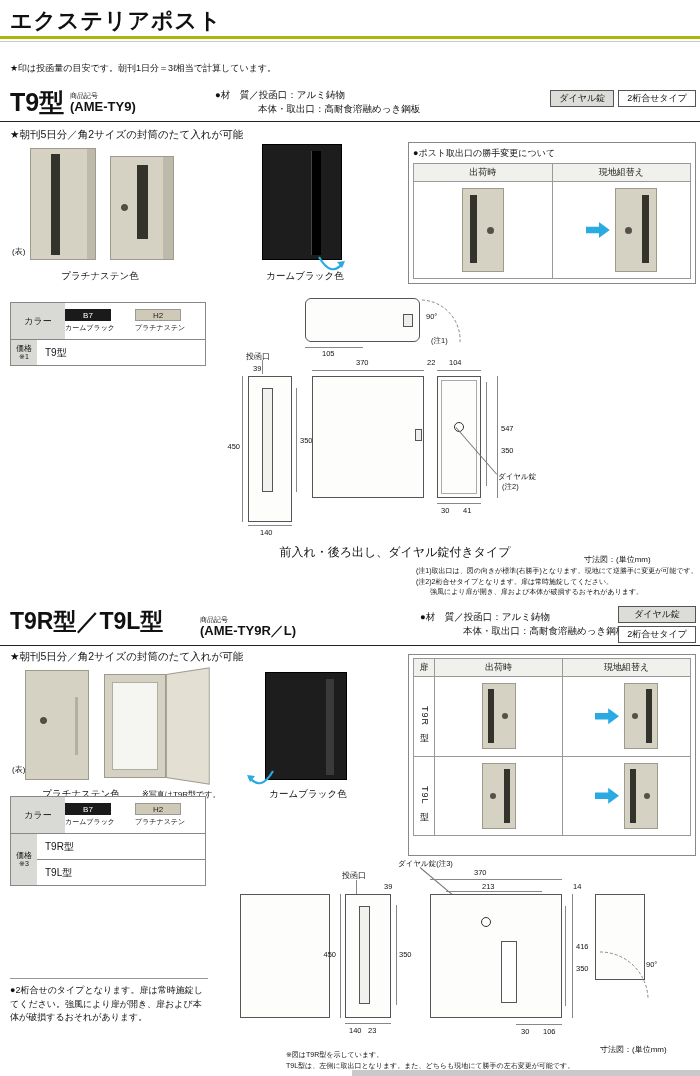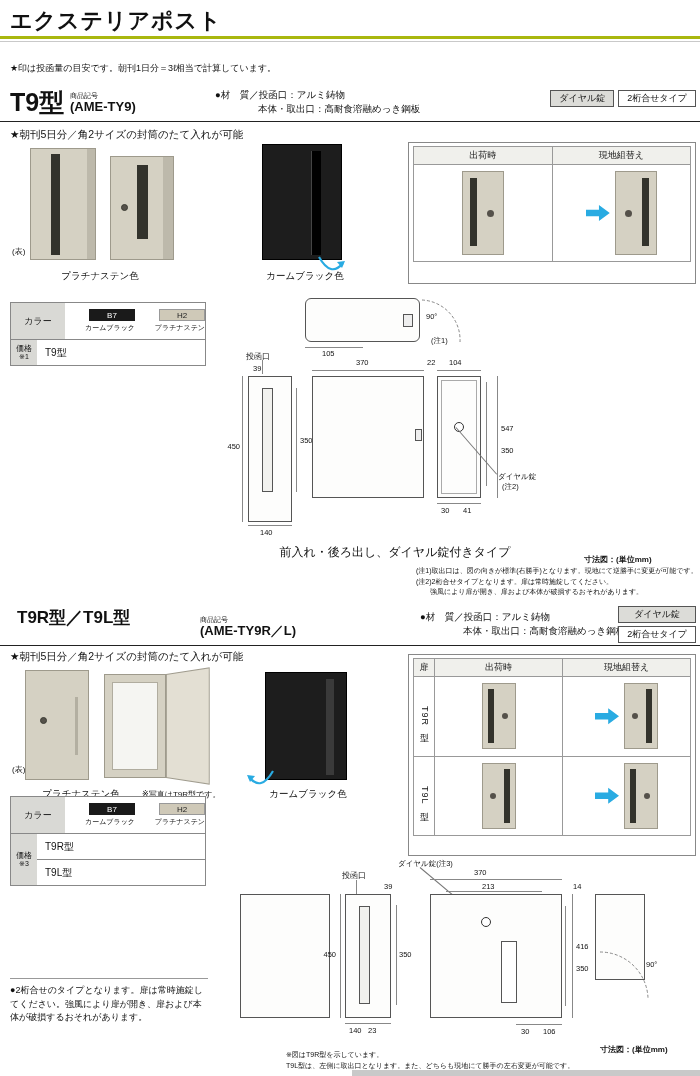--- a/index.html
+++ b/index.html
@@ -10,21 +10,21 @@
   
   .main-title { position:absolute; left:10px; top:6px; font-size:22px; font-weight:bold; letter-spacing:1px; }
   .title-rule  { position:absolute; left:0; top:36px; width:700px; height:3px; background:var(--accent-line,#a9b70f); }
   .title-rule2 { position:absolute; left:0; top:41px; width:700px; height:1px; background:#c9c9c9; }
   .top-note { position:absolute; left:10px; top:62px; font-size:9px; }
 
   
   .sec-header { position:absolute; left:0; width:700px; border-bottom:1px solid #222; }
   .model { position:absolute; left:10px; top:2px; font-weight:bold; }
   .model.m1 { font-size:25px; }
-  .model.m2 { font-size:17px;margin-left:7px; }
+  .model.m2 { font-size:23px; }
   .code-wrap { position:absolute; display:flex; flex-direction:column; line-height:1.1; }
   .code-label { font-size:7px; }
   .code-value { font-size:13px; font-weight:bold; }
   .material { position:absolute; font-size:9.5px; line-height:1.45; }
   .mat2 { padding-left:43px; }
   .tags-row { position:absolute; right:4px; top:6px; display:flex; gap:4px; }
   .tags-col { position:absolute; right:4px; top:2px; display:flex; flex-direction:column; gap:3px; }
   .tag { border:1px solid #555; background:#fff; font-size:9px; padding:1px 8px; white-space:nowrap; text-align:center; }
   .tag.dark { background:#dcdcd8; }
   .feature { position:absolute; left:10px; font-size:10.5px; }
@@ -70,21 +70,21 @@
   .flip { transform:scaleX(-1); }
   .barrow { display:inline-block; width:24px; height:18px; background:var(--arrow-blue,#29abe2);
             clip-path:polygon(0 32%,55% 32%,55% 6%,100% 50%,55% 94%,55% 68%,0 68%); }
 
   
   .ctable { position:absolute; width:196px; border:1px solid #888; font-size:9px; background:#fff; }
   .ct-row { display:flex; }
   .ct-row + .ct-row { border-top:1px solid #888; }
   .ct-row.chips { height:36px; }
   .ct-head { flex:0 0 54px; background:#d9d9d5; display:flex; align-items:center; justify-content:center; }
-  .ct-chipcell { flex:1; display:flex; flex-direction:column; align-items:flex-end; justify-content:center; gap:2px; }
+  .ct-chipcell { flex:1; display:flex; flex-direction:column; align-items:flex-start; justify-content:center; gap:2px; }
   .chip { width:46px; height:12px; font-size:8px; display:flex; align-items:center; justify-content:center; }
   .chip-b7 { background:#1a1a1a; color:#fff; }
   .chip-h2 { background:#cfc9b8; color:#222; border:1px solid #999; }
   .chip-name { font-size:7px; }
   .ct-price { flex:0 0 26px; background:#d9d9d5; display:flex; flex-direction:column; align-items:center; justify-content:center; font-size:8px; line-height:1.2; }
   .ct-price .ref { font-size:7px; }
   .ct-models { flex:1; display:flex; flex-direction:column; }
   .ct-model { flex:1; display:flex; align-items:center; padding-left:8px; font-size:10px; }
   .ct-model + .ct-model { border-top:1px solid #888; }
 
@@ -97,21 +97,21 @@
   .dialc { border:1.5px solid #333; border-radius:50%; background:#fff; }
   .whiteslot { border:1px solid #555; background:#fff; }
   .latch { border:1px solid #555; background:#eee; }
   .dim { position:absolute; font-size:7.5px; white-space:nowrap; }
   .dim.r { text-align:right; }
   .lbl { position:absolute; font-size:8px; white-space:nowrap; }
   .dimh { position:absolute; height:1px; background:#888; }
   .dimv { position:absolute; width:1px; background:#888; }
   .leader { position:absolute; height:1px; background:#777; transform-origin:left center; }
   .dcap { position:absolute; font-size:12px; text-align:center; }
-  .unit { position:absolute; font-size:8px;font-weight:bold; }
+  .unit { position:absolute; font-size:8px; }
   .fine { position:absolute; font-size:7px; line-height:1.5; }
   .fine .indent { padding-left:14px; }
   .arc { position:absolute; }
 
   .lock-note { position:absolute; border-top:1px solid #999; padding-top:5px; font-size:9px; line-height:1.5; }
   .footer-band { position:absolute; left:352px; top:1070px; width:348px; height:6px; background:#c9c9c9; }
 </style>
 </head>
 <body style="--accent-line: #a9b70f; --arrow-blue: #29abe2; --platinum: #d5d1c3; --black-body: #1d1d1d;">
 
@@ -154,20 +154,21 @@
     <div class="mb mb-dark" style="left:262px;top:2px;width:80px;height:116px">
       <i class="slot" style="left:48px;top:6px;width:10px;height:104px;background:#000;border-left:1px solid #444"></i>
     </div>
     <svg class="swing" style="left:316px;top:112px" width="30" height="22" viewBox="0 0 30 22">
       <path d="M3 3 Q15 24 27 9" fill="none" style="stroke:var(--arrow-blue,#29abe2)" stroke-width="2.2"></path>
       <path d="M29 7 l-8 1 5 6 z" style="fill:var(--arrow-blue,#29abe2)"></path>
     </svg>
     <div class="pcap" style="left:250px;top:128px;width:110px">カームブラック色</div>
 
     <div class="hbox" style="left:408px;top:0;width:288px;height:142px">
+      <div class="hb-title">●ポスト取出口の勝手変更について</div>
       <div class="hb-table" style="height:116px">
         <div class="hb-head">
           <div class="hb-hcell">出荷時</div>
           <div class="hb-hcell">現地組替え</div>
         </div>
         <div class="hb-body">
           <div class="hb-cell">
             <div class="mmb">
                 <i class="slot"></i>
                 <i class="dial"></i>

